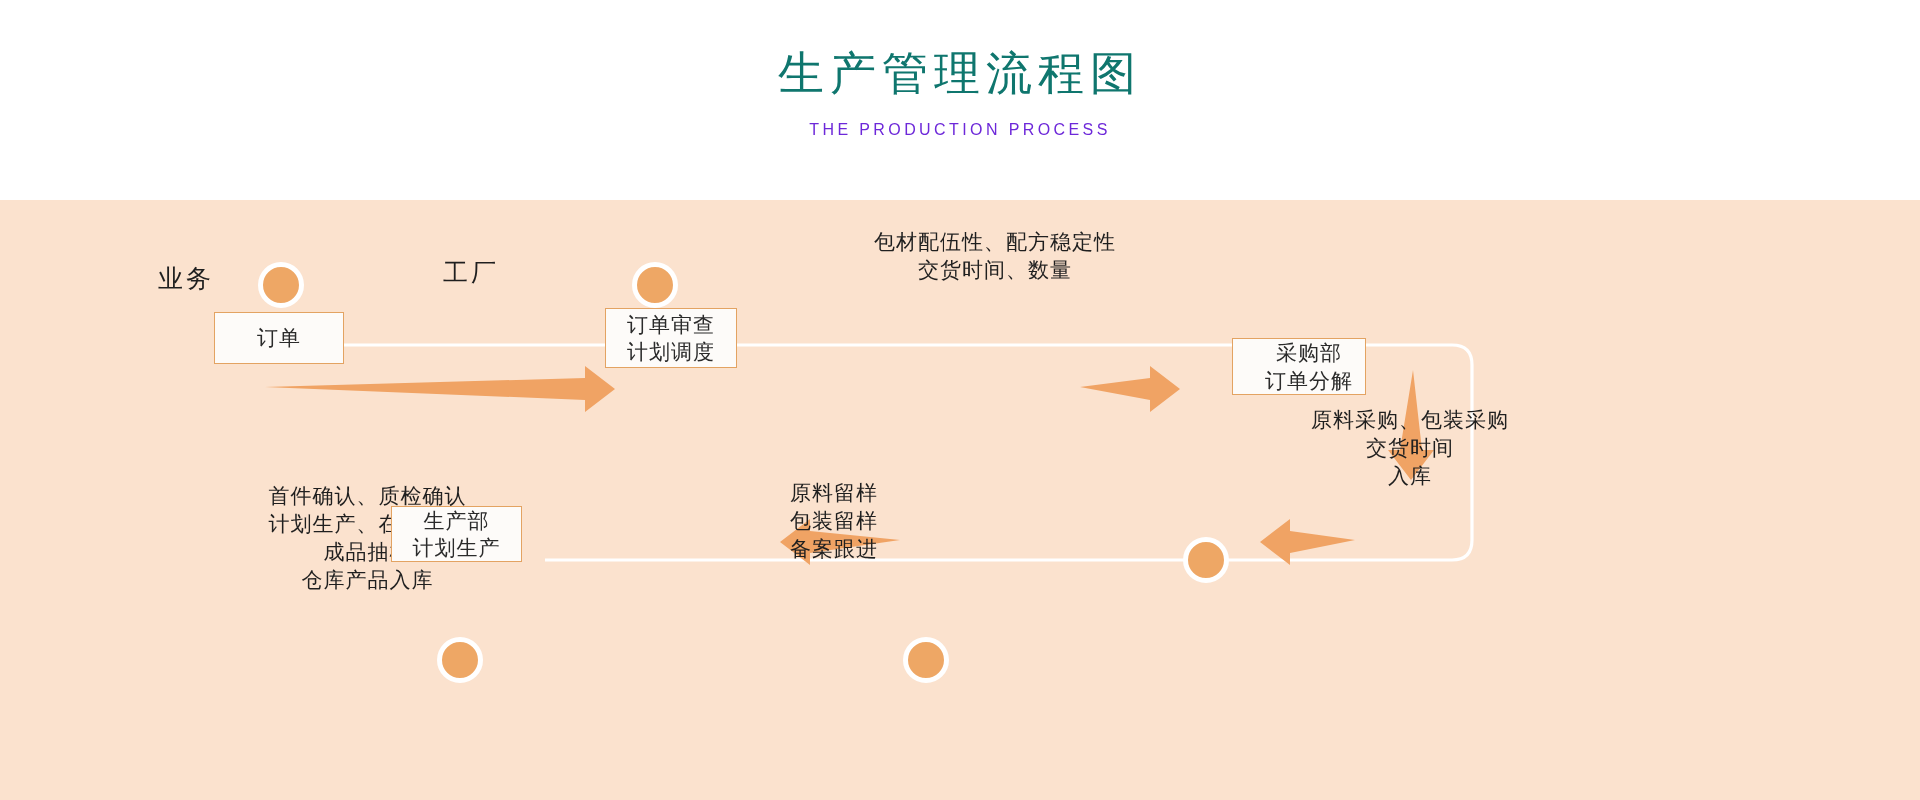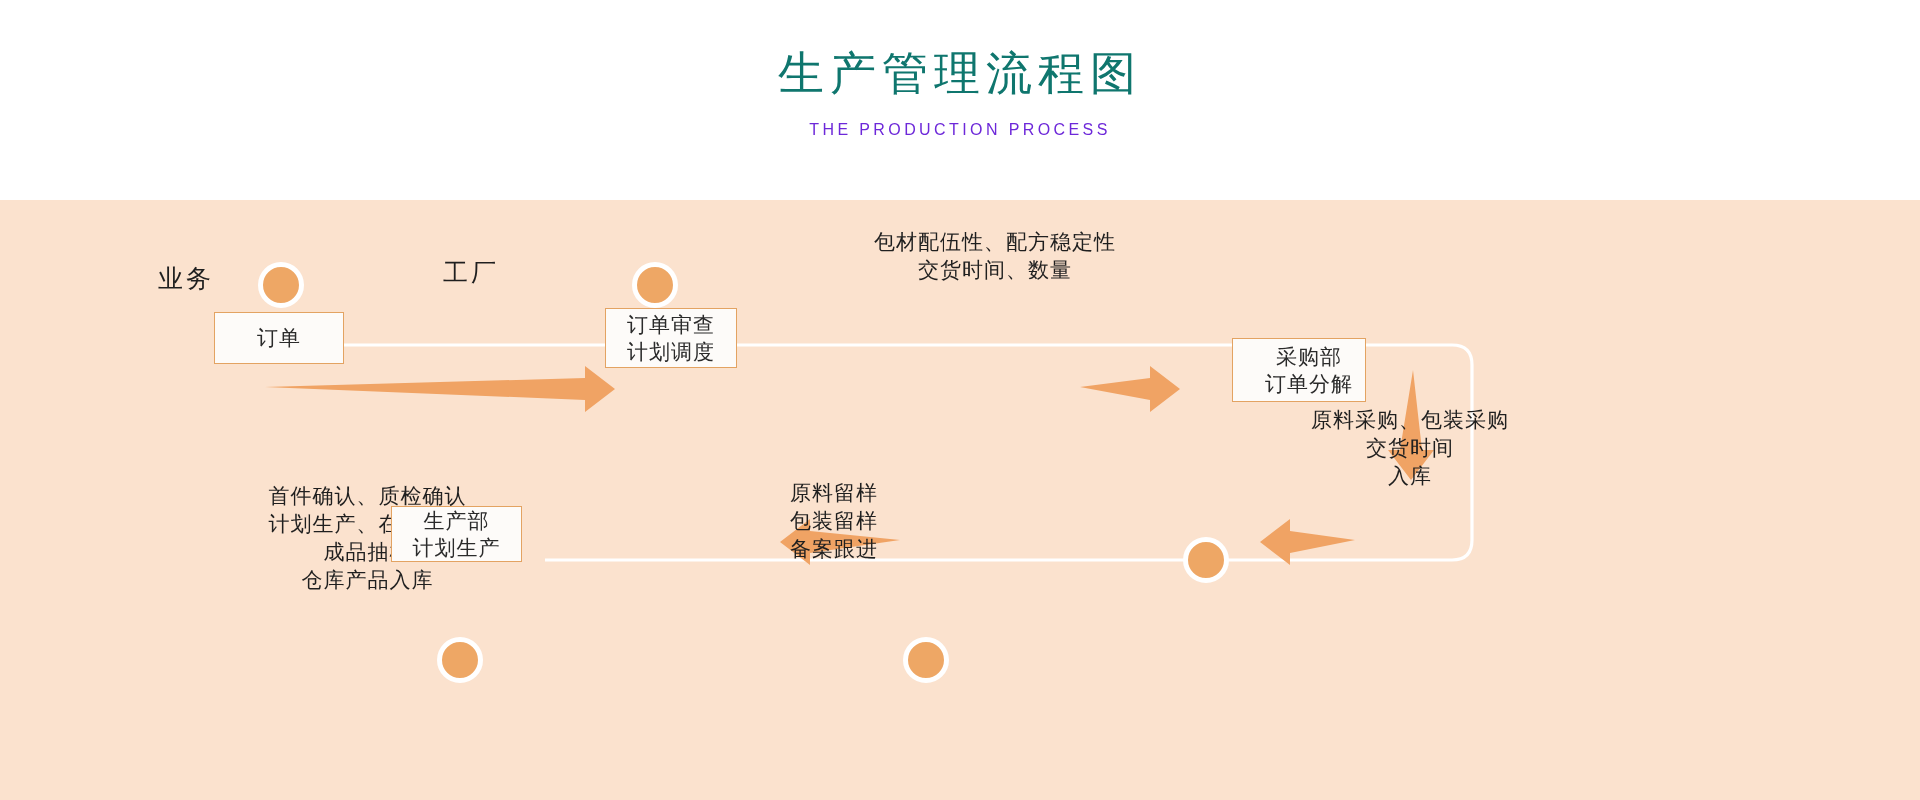--- a/index.html
+++ b/index.html
@@ -133,21 +133,21 @@
     <div class="lbl center" style="left:155px; top:282px; width:425px;">首件确认、质检确认
 计划生产、在线检验
 成品抽检
 仓库产品入库</div>
 
     <div class="box" style="left:214px; top:112px; width:130px; height:52px;">订单</div>
 
     <div class="box" style="left:586px; top:108px; width:132px; height:60px;margin-left:19px;">订单审查
 计划调度</div>
 
-    <div class="box" style="left:1232px; top:138px; width:134px; height:64px;padding-left:20px;">采购部
+    <div class="box" style="left:1232px; top:138px; width:134px; height:57px;padding-left:20px;">采购部
 订单分解</div>
 
 
     <div class="box" style="left:391px; top:306px; width:131px; height:56px;">生产部
 计划生产</div>
 
   </div>
 </div>
 
 </body></html>

